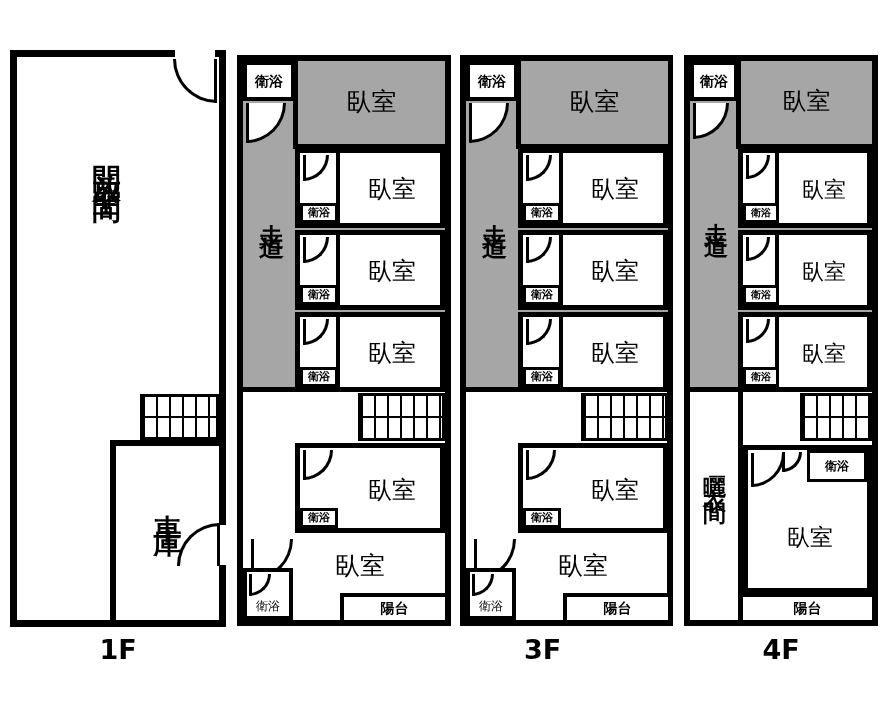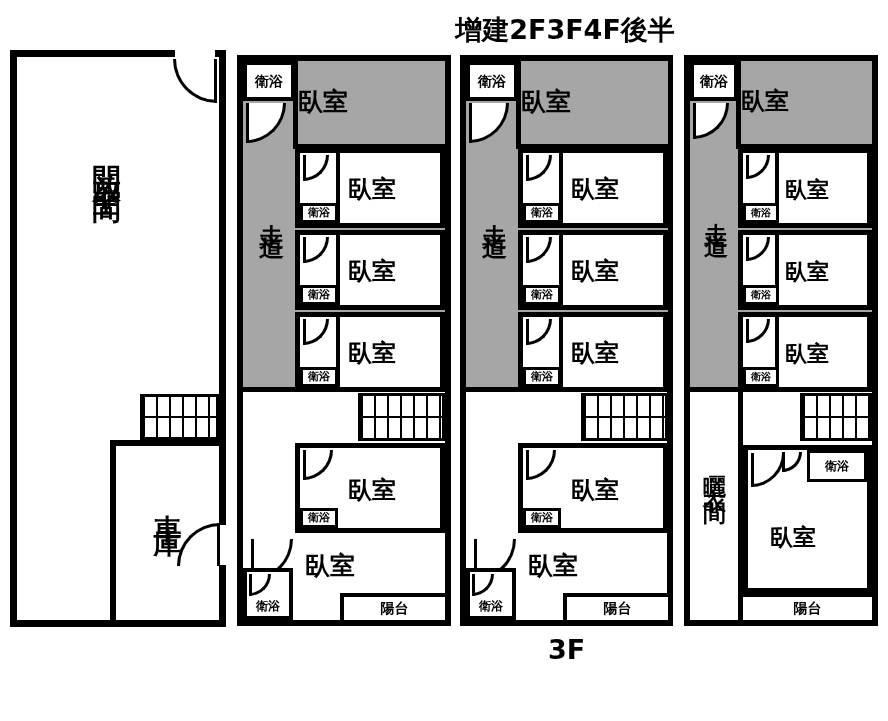--- a/index.html
+++ b/index.html
@@ -14,42 +14,41 @@
   .inner{position:absolute;left:0;top:0;right:0;bottom:0;}
   .grayzone{position:absolute;background:#a6a6a6;}
   .wall{position:absolute;background:#000;}
   .gap{position:absolute;background:#fff;}
   .box{position:absolute;border:5px solid #000;background:#fff;box-sizing:border-box;}
   .smbox{position:absolute;border:4px solid #000;background:#fff;box-sizing:border-box;
          font-size:14px;font-weight:bold;text-align:center;}
   .strip{position:absolute;left:0;top:0;height:100%;border-right:4px solid #000;box-sizing:border-box;}
   .blabel{position:absolute;left:0;bottom:0;border:3px solid #000;background:#fff;
           font-size:11px;font-weight:bold;text-align:center;box-sizing:border-box;}
-  .rlabel{position:absolute;font-weight:bold;}
+  .rlabel{position:absolute;font-weight:normal;text-align:center;}
   .vtext{position:absolute;font-weight:bold;writing-mode:vertical-rl;text-orientation:upright;}
   .stairs{position:absolute;border:3px solid #000;box-sizing:border-box;background-color:#fff;
     background-image:linear-gradient(#000,#000),
                      repeating-linear-gradient(90deg,#000 0 2px,transparent 2px 13px);
     background-size:100% 2px,100% 100%;background-position:0 50%,0 0;
     background-repeat:no-repeat,repeat;}
   .door{position:absolute;border:0 solid #000;box-sizing:border-box;}
   .d-tl{border-top-width:3px;border-left-width:3px;border-top-left-radius:100%;}
   .d-bl{border-bottom-width:3px;border-left-width:3px;border-bottom-left-radius:100%;}
   .d-br{border-bottom-width:3px;border-right-width:3px;border-bottom-right-radius:100%;}
   .leaf-l{border-left-width:3px;}
   .leaf-r{border-right-width:3px;}
   .fill{background:#fff;}
   .flabel{position:absolute;top:634px;text-align:center;font-size:27px;font-weight:bold;}
 </style>
 </head>
 <body>
 
 <div class="page">
 
-  <div class="title">增建2F3F4F後半</div>
 
   <div class="floor f1" style="left:10px;top:50px;width:216px;height:577px;">
     <div class="inner">
       <div class="gap" style="left:158px;top:-7px;width:40px;height:7px;"></div>
       <div class="door d-bl leaf-r" style="left:156px;top:2px;width:44px;height:44px;"></div>
       <div class="vtext" style="left:70px;top:85px;font-size:29px;letter-spacing:10px;">開放空間</div>
       <div class="stairs" style="left:123px;top:337px;width:79px;height:46px;"></div>
       <div class="wall" style="left:93px;top:383px;width:109px;height:6px;"></div>
       <div class="wall" style="left:93px;top:383px;width:6px;height:180px;"></div>
       <div class="vtext" style="left:131px;top:435px;font-size:28px;letter-spacing:12px;">車庫</div>
@@ -191,15 +190,17 @@
       <div class="box" style="left:53px;top:384px;width:129px;height:148px;">
         <div class="door d-br leaf-l" style="left:3px;top:3px;width:34px;height:34px;"></div>
         <div class="door d-br leaf-l" style="left:34px;top:2px;width:20px;height:20px;"></div>
         <div class="smbox" style="right:0;top:0;width:60px;height:32px;border-width:3px;font-size:12px;line-height:26px;">衛浴</div>
         <div class="rlabel" style="left:22px;top:72px;width:80px;font-size:23px;">臥室</div>
       </div>
       <div class="smbox" style="left:53px;top:532px;width:129px;height:27px;border-width:4px 0 0 0;line-height:22px;">陽台</div>
     </div>
   </div>
 
-  <div class="flabel" style="left:460px;width:213px;">3F</div>
+  <div class="flabel" style="left:10px;width:216px;">1F</div>
+  <div class="flabel" style="left:436px;width:213px;">3F</div>
+  <div class="flabel" style="left:684px;width:194px;">4F</div>
 
 </div>
 
 </body></html>

